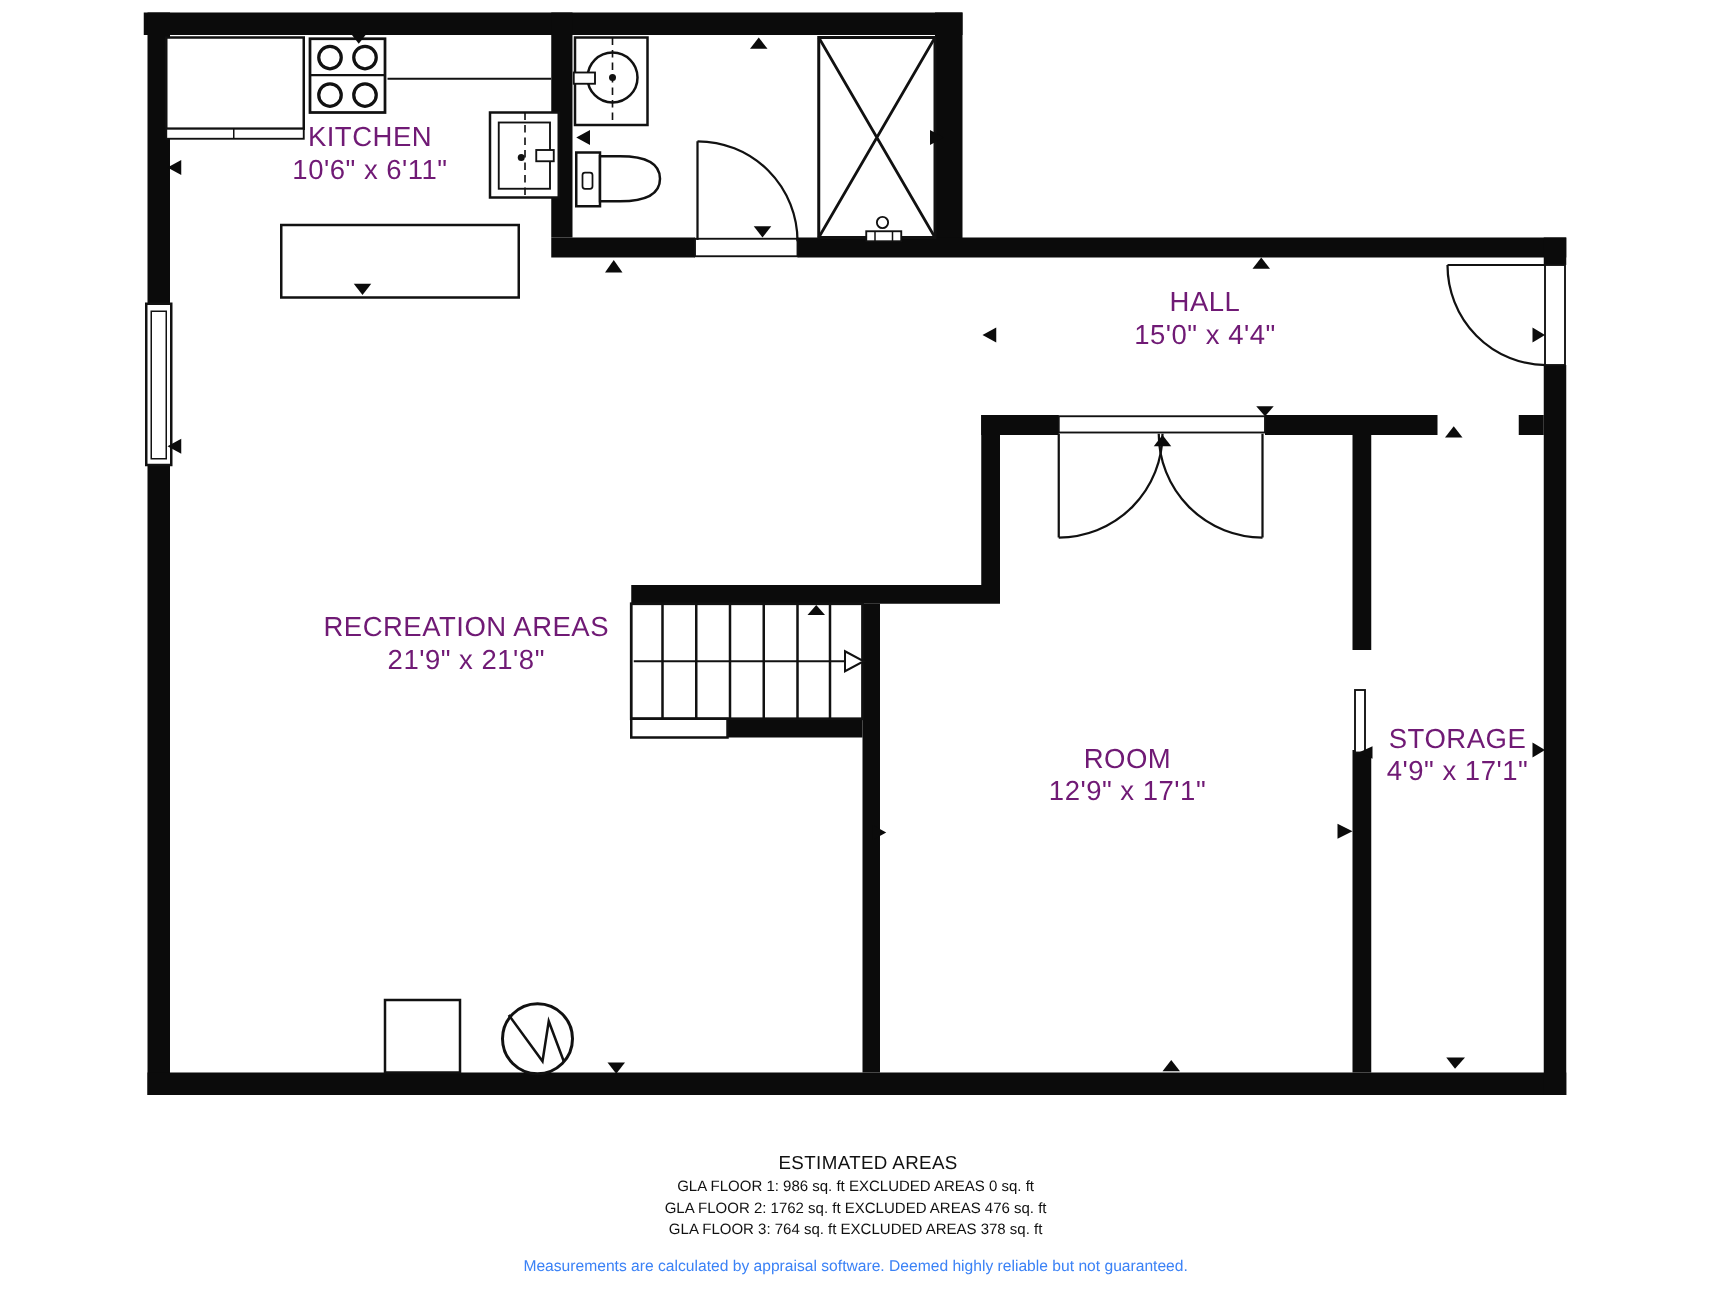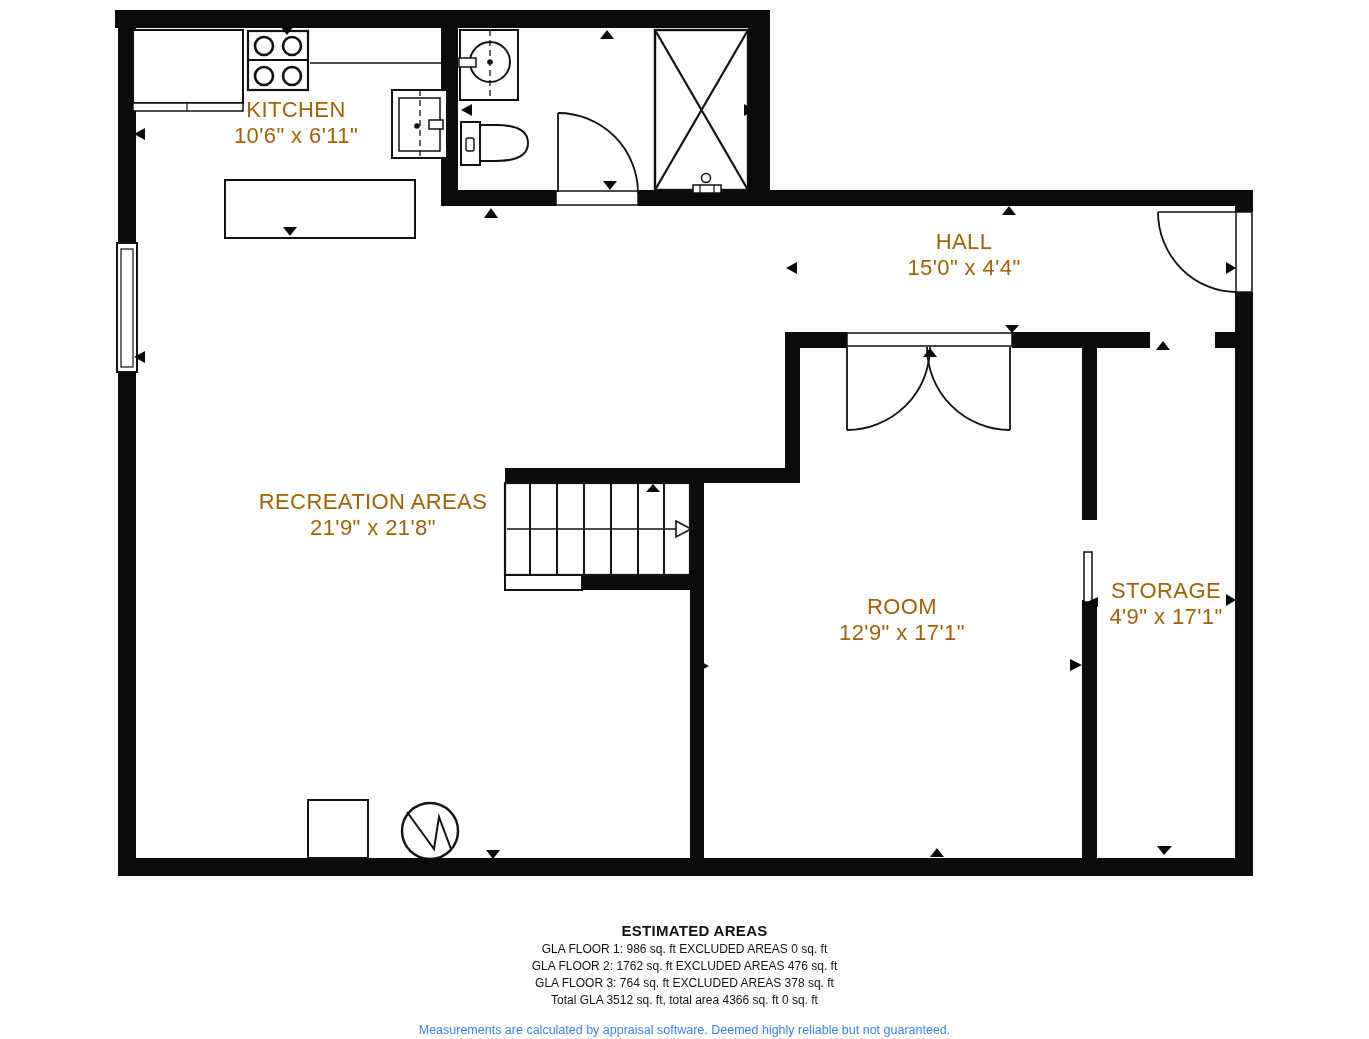--- a/index.html
+++ b/index.html
@@ -4,26 +4,26 @@
 <style>
   html,body{margin:0;padding:0;background:#ffffff;}
   .plan{position:relative;width:1369px;height:1039px;background:#ffffff;
         font-family:"Liberation Sans", sans-serif;overflow:hidden;}
   svg.lines{position:absolute;left:0;top:0;width:1369px;height:1039px;}
   .wall{fill:#0b0b0b;}
   .thin{stroke:#111;fill:none;}
   .fix{stroke:#111;fill:#fff;}
   .marker{fill:#0b0b0b;}
   .room-label{position:absolute;transform:translate(-50%,-50%);
-      text-align:center;color:#a16207;font-size:22px;line-height:26px;
+      text-align:center;color:#701a75;font-size:22px;line-height:26px;
       letter-spacing:0.4px;white-space:nowrap;}
   .room-label .nm{display:block;}
   .room-label .dm{display:block;}
   .footer{position:absolute;left:0;right:0;top:922px;text-align:center;color:#111;}
-  .footer .t{font-size:15px;font-weight:700;letter-spacing:0.3px;margin-bottom:2px;padding-left:20px;}
+  .footer .t{font-size:15px;font-weight:400;letter-spacing:0.3px;margin-bottom:2px;padding-left:20px;}
   .footer .l{font-size:12px;line-height:17px;}
   .footer .d{font-size:12.5px;margin-top:14px;color:#3b82f6;}
 </style>
 </head>
 <body>
 
 <div class="plan">
 
   <svg class="lines" viewBox="0 0 1369 1039">
 
@@ -194,17 +194,16 @@
   <div class="room-label" style="left:1166px;top:604px">
     <span class="nm">STORAGE</span>
     <span class="dm">4'9" x 17'1"</span>
   </div>
 
   <div class="footer">
     <div class="t">ESTIMATED AREAS</div>
     <div class="l">GLA FLOOR 1: 986 sq. ft EXCLUDED AREAS 0 sq. ft</div>
     <div class="l">GLA FLOOR 2: 1762 sq. ft EXCLUDED AREAS 476 sq. ft</div>
     <div class="l">GLA FLOOR 3: 764 sq. ft EXCLUDED AREAS 378 sq. ft</div>
-    <div class="l">Total GLA 3512 sq. ft, total area 4366 sq. ft 0 sq. ft</div>
     <div class="d">Measurements are calculated by appraisal software. Deemed highly reliable but not guaranteed.</div>
   </div>
 
 </div>
 
 </body></html>

